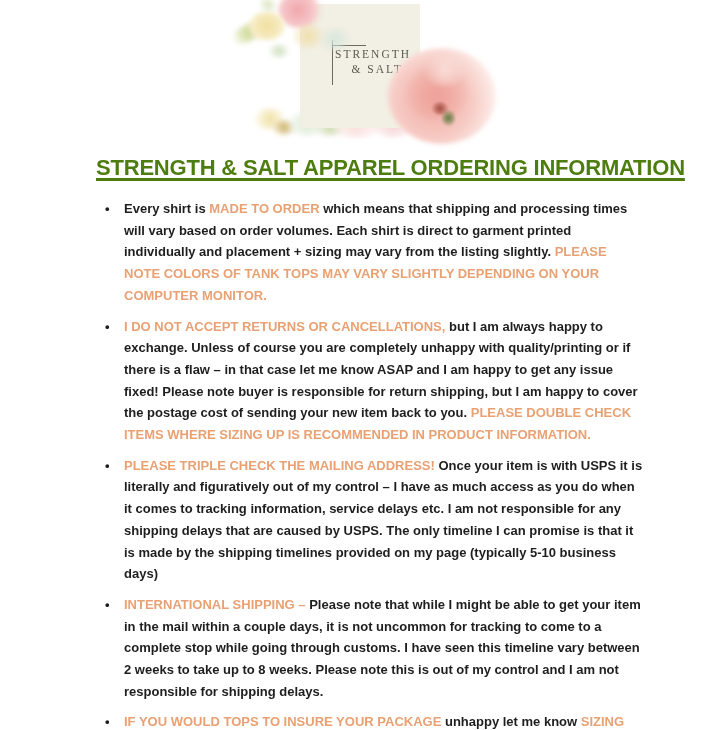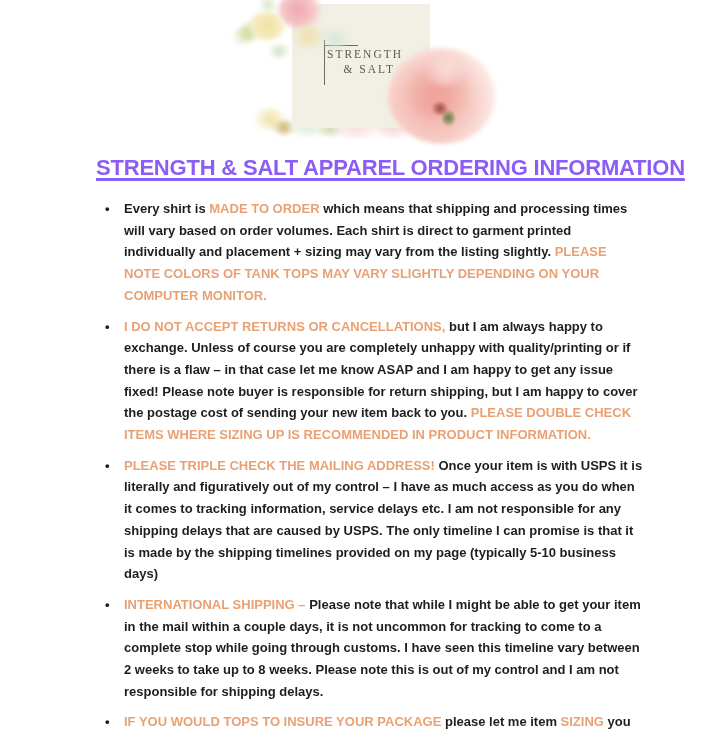--- a/index.html
+++ b/index.html
@@ -10,22 +10,22 @@
     position:relative;
     overflow:hidden;
   }
   .page { position:absolute; inset:0; background:#ffffff; }
 
   
   .logo-wrap {
     position:absolute; left:228px; top:0; width:268px; height:136px;
   }
   .logo-square {
-    position:absolute; left:64px; top:4px; width:120px; height:124px;
-    background:var(--logo-bg,#f2efe4); z-index:2;padding-left:18px;
+    position:absolute; left:72px; top:4px; width:120px; height:124px;
+    background:var(--logo-bg,#f2efe4); z-index:2;
   }
   .bracket-v {
     position:absolute; left:32px; top:36px; width:1px; height:45px;
     background:#6b6b60; z-index:3;
   }
   .bracket-h {
     position:absolute; left:32px; top:41px; width:34px; height:1px;
     background:#6b6b60; z-index:3;
   }
   .logo-text {
@@ -55,21 +55,21 @@
   .b-pink-out  { left:160px; top:48px; width:108px; height:96px; background:radial-gradient(circle at 42% 55%, #f1aca4 0%, #f6c9c2 45%, #fbe3de 68%, rgba(252,234,230,0) 85%); }
   .b-pink-in   { left:178px; top:66px; width:62px; height:54px; background:radial-gradient(circle, rgba(238,160,152,.9) 0%, rgba(243,185,178,0) 85%); }
   .b-hl        { left:196px; top:56px; width:42px; height:30px; background:radial-gradient(circle, rgba(250,223,218,.95) 0%, rgba(252,233,229,0) 85%); }
   .b-red       { left:204px; top:102px; width:16px; height:13px; filter:blur(1px); background:radial-gradient(circle, #a14a3d 0%, rgba(161,74,61,0) 90%); }
   .b-green     { left:214px; top:110px; width:13px; height:16px; filter:blur(1px); background:radial-gradient(circle, #5f7a3e 0%, rgba(95,122,62,0) 90%); }
 
   
   .title {
     position:absolute; left:96px; top:140px; width:545px;
     font-size:22px; font-weight:700; letter-spacing:-0.2px;
-    color:#8b5cf6;
+    color:#4d7c0f;
     text-decoration:underline;
     text-decoration-thickness:2.5px;
     text-underline-offset:3px;
     white-space:nowrap;
     text-align:center;
   }
 
   
   .info-list {
     position:absolute; left:96px; top:198px; width:548px;
@@ -120,16 +120,16 @@
     <div class="f z4 b-green"></div>
   </div>
 
   <h1 class="title">STRENGTH &amp; SALT APPAREL ORDERING INFORMATION</h1>
 
   <ul class="info-list" id="bullets">
       <li><span>Every shirt is </span><span class="hl">MADE TO ORDER</span><span> which means that shipping and processing times will vary based on order volumes. Each shirt is direct to garment printed individually and placement + sizing may vary from the listing slightly. </span><span class="hl">PLEASE NOTE COLORS OF TANK TOPS MAY VARY SLIGHTLY DEPENDING ON YOUR COMPUTER MONITOR.</span></li>
       <li><span class="hl">I DO NOT ACCEPT RETURNS OR CANCELLATIONS,</span><span> but I am always happy to exchange. Unless of course you are completely unhappy with quality/printing or if there is a flaw – in that case let me know ASAP and I am happy to get any issue fixed! Please note buyer is responsible for return shipping, but I am happy to cover the postage cost of sending your new item back to you. </span><span class="hl">PLEASE DOUBLE CHECK ITEMS WHERE SIZING UP IS RECOMMENDED IN PRODUCT INFORMATION.</span></li>
       <li><span class="hl">PLEASE TRIPLE CHECK THE MAILING ADDRESS!</span><span> Once your item is with USPS it is literally and figuratively out of my control – I have as much access as you do when it comes to tracking information, service delays etc. I am not responsible for any shipping delays that are caused by USPS. The only timeline I can promise is that it is made by the shipping timelines provided on my page (typically 5-10 business days)</span></li>
       <li><span class="hl">INTERNATIONAL SHIPPING –</span><span> Please note that while I might be able to get your item in the mail within a couple days, it is not uncommon for tracking to come to a complete stop while going through customs. I have seen this timeline vary between 2 weeks to take up to 8 weeks. Please note this is out of my control and I am not responsible for shipping delays.</span></li>
-      <li><span class="hl">IF YOU WOULD TOPS TO INSURE YOUR PACKAGE</span><span>  please let me item </span><span class="hl">SIZING</span><span> you place your order.</span></li>
+      <li><span class="hl">IF YOU WOULD TOPS TO INSURE YOUR PACKAGE</span><span>  unhappy let me know </span><span class="hl">SIZING</span><span> you place your order.</span></li>
     </ul>
 
 </div>
 
 </body></html>

